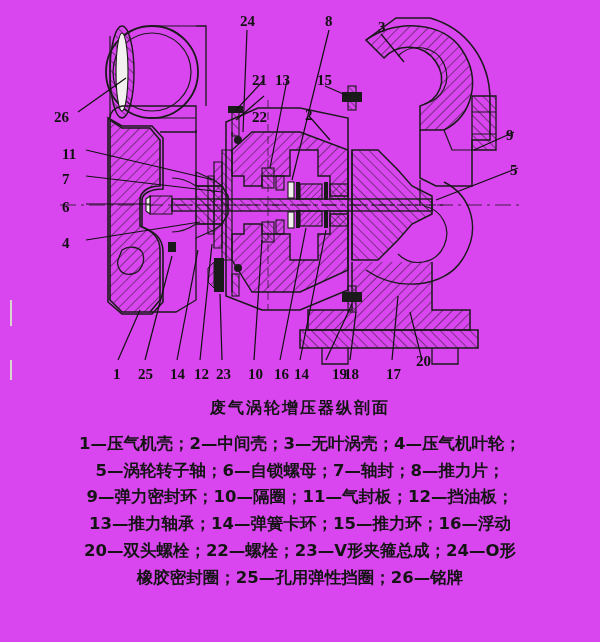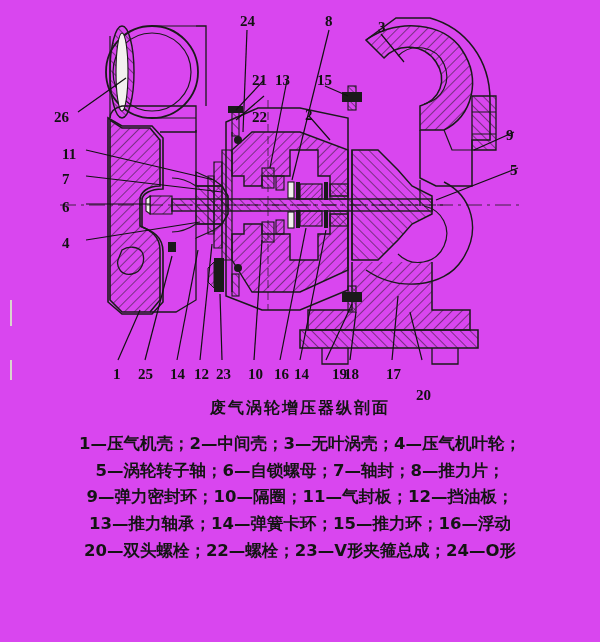--- a/index.html
+++ b/index.html
@@ -267,27 +267,28 @@
     <div class="lbl" style="left:138px;top:367px;">25</div>
     <div class="lbl" style="left:170px;top:367px;">14</div>
     <div class="lbl" style="left:194px;top:367px;">12</div>
     <div class="lbl" style="left:216px;top:367px;">23</div>
     <div class="lbl" style="left:248px;top:367px;">10</div>
     <div class="lbl" style="left:274px;top:367px;">16</div>
     <div class="lbl" style="left:294px;top:367px;">14</div>
     <div class="lbl" style="left:332px;top:367px;">19</div>
     <div class="lbl" style="left:344px;top:367px;">18</div>
     <div class="lbl" style="left:386px;top:367px;">17</div>
-    <div class="lbl" style="left:416px;top:388px;">20</div>
+    <div class="lbl" style="left:416px;top:354px;">20</div>
   </div>
 
   <div id="caption">
     <div id="fig-title">废气涡轮增压器纵剖面</div>
     <div id="legend">
       <span class="legend-line">1—压气机壳；2—中间壳；3—无叶涡壳；4—压气机叶轮；</span>
       <span class="legend-line">5—涡轮转子轴；6—自锁螺母；7—轴封；8—推力片；</span>
       <span class="legend-line">9—弹力密封环；10—隔圈；11—气封板；12—挡油板；</span>
       <span class="legend-line">13—推力轴承；14—弹簧卡环；15—推力环；16—浮动</span>
       <span class="legend-line">20—双头螺栓；22—螺栓；23—V形夹箍总成；24—O形</span>
+      <span class="legend-line">橡胶密封圈；25—孔用弹性挡圈；26—铭牌</span>
     </div>
   </div>
 
 </div>
 
 </body></html>

